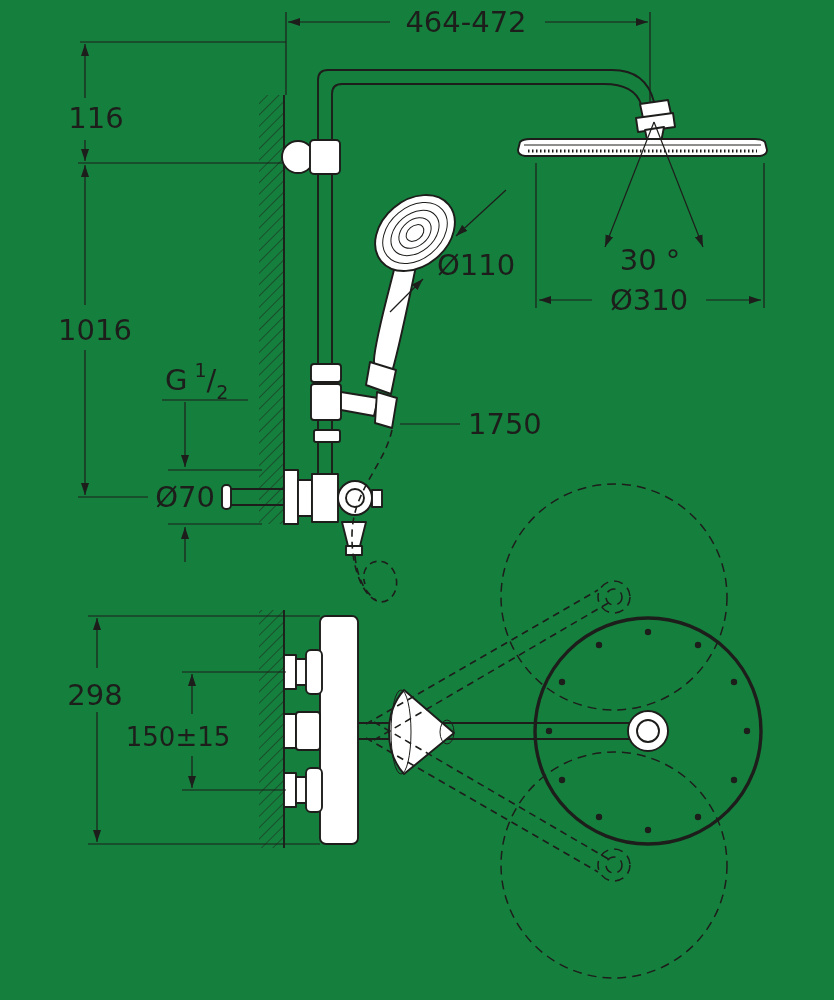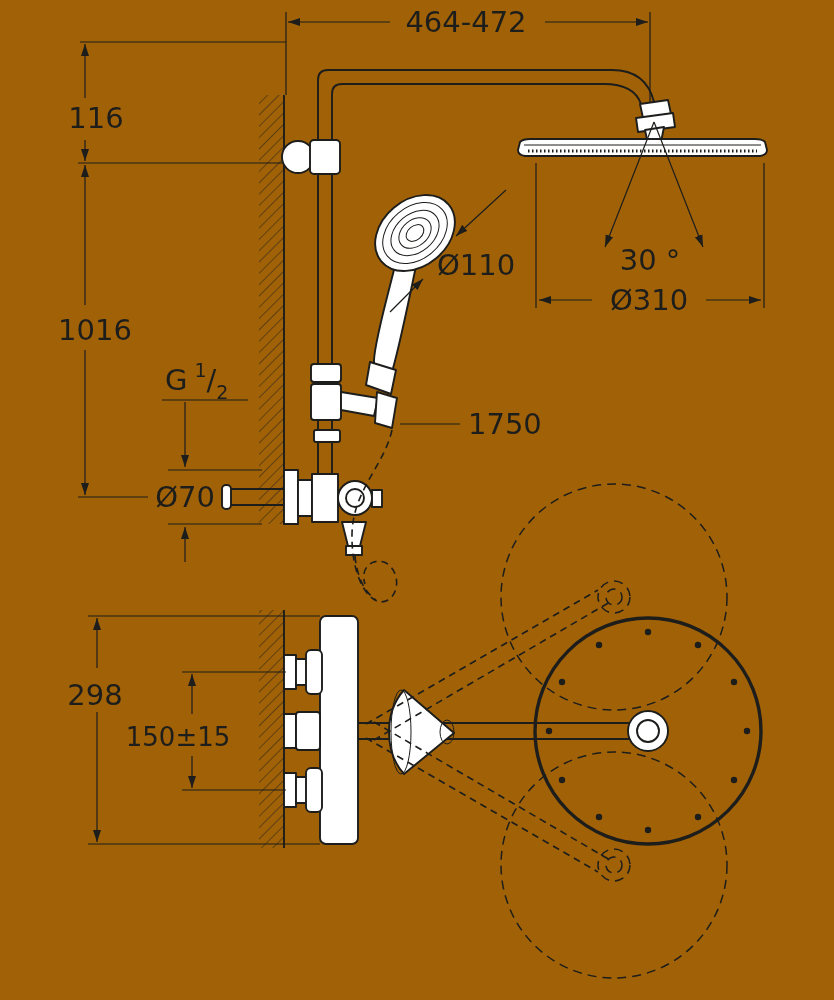--- a/index.html
+++ b/index.html
@@ -1,16 +1,16 @@
 <!DOCTYPE html>
 <html><head>
 <meta charset="utf-8">
 <style>
   html,body{margin:0;padding:0;background:#fff;}
-  .sheet{width:834px;height:1000px;background:#a16207;position:relative;overflow:hidden;}
+  .sheet{width:834px;height:1000px;background:#15803d;position:relative;overflow:hidden;}
   svg{display:block;}
   .ol{stroke:#1d1d1b;stroke-width:1.9;fill:none;stroke-linejoin:round;}
   .olw{stroke:#1d1d1b;stroke-width:1.9;fill:#fff;stroke-linejoin:round;}
   .thin{stroke:#1d1d1b;stroke-width:1;fill:none;}
   .dim{stroke:#1d1d1b;stroke-width:1.2;fill:none;}
   .dash{stroke:#1d1d1b;stroke-width:1.6;fill:none;stroke-dasharray:7 5;}
   .gdash{stroke:#1d1d1b;stroke-width:1.5;fill:none;stroke-dasharray:9 6;}
   .heavy{stroke:#1d1d1b;stroke-width:3.4;fill:none;}
   .dot{fill:#1d1d1b;stroke:none;}
   .t{font-family:"DejaVu Sans","Liberation Sans",sans-serif;font-size:29px;fill:#1d1d1b;}

